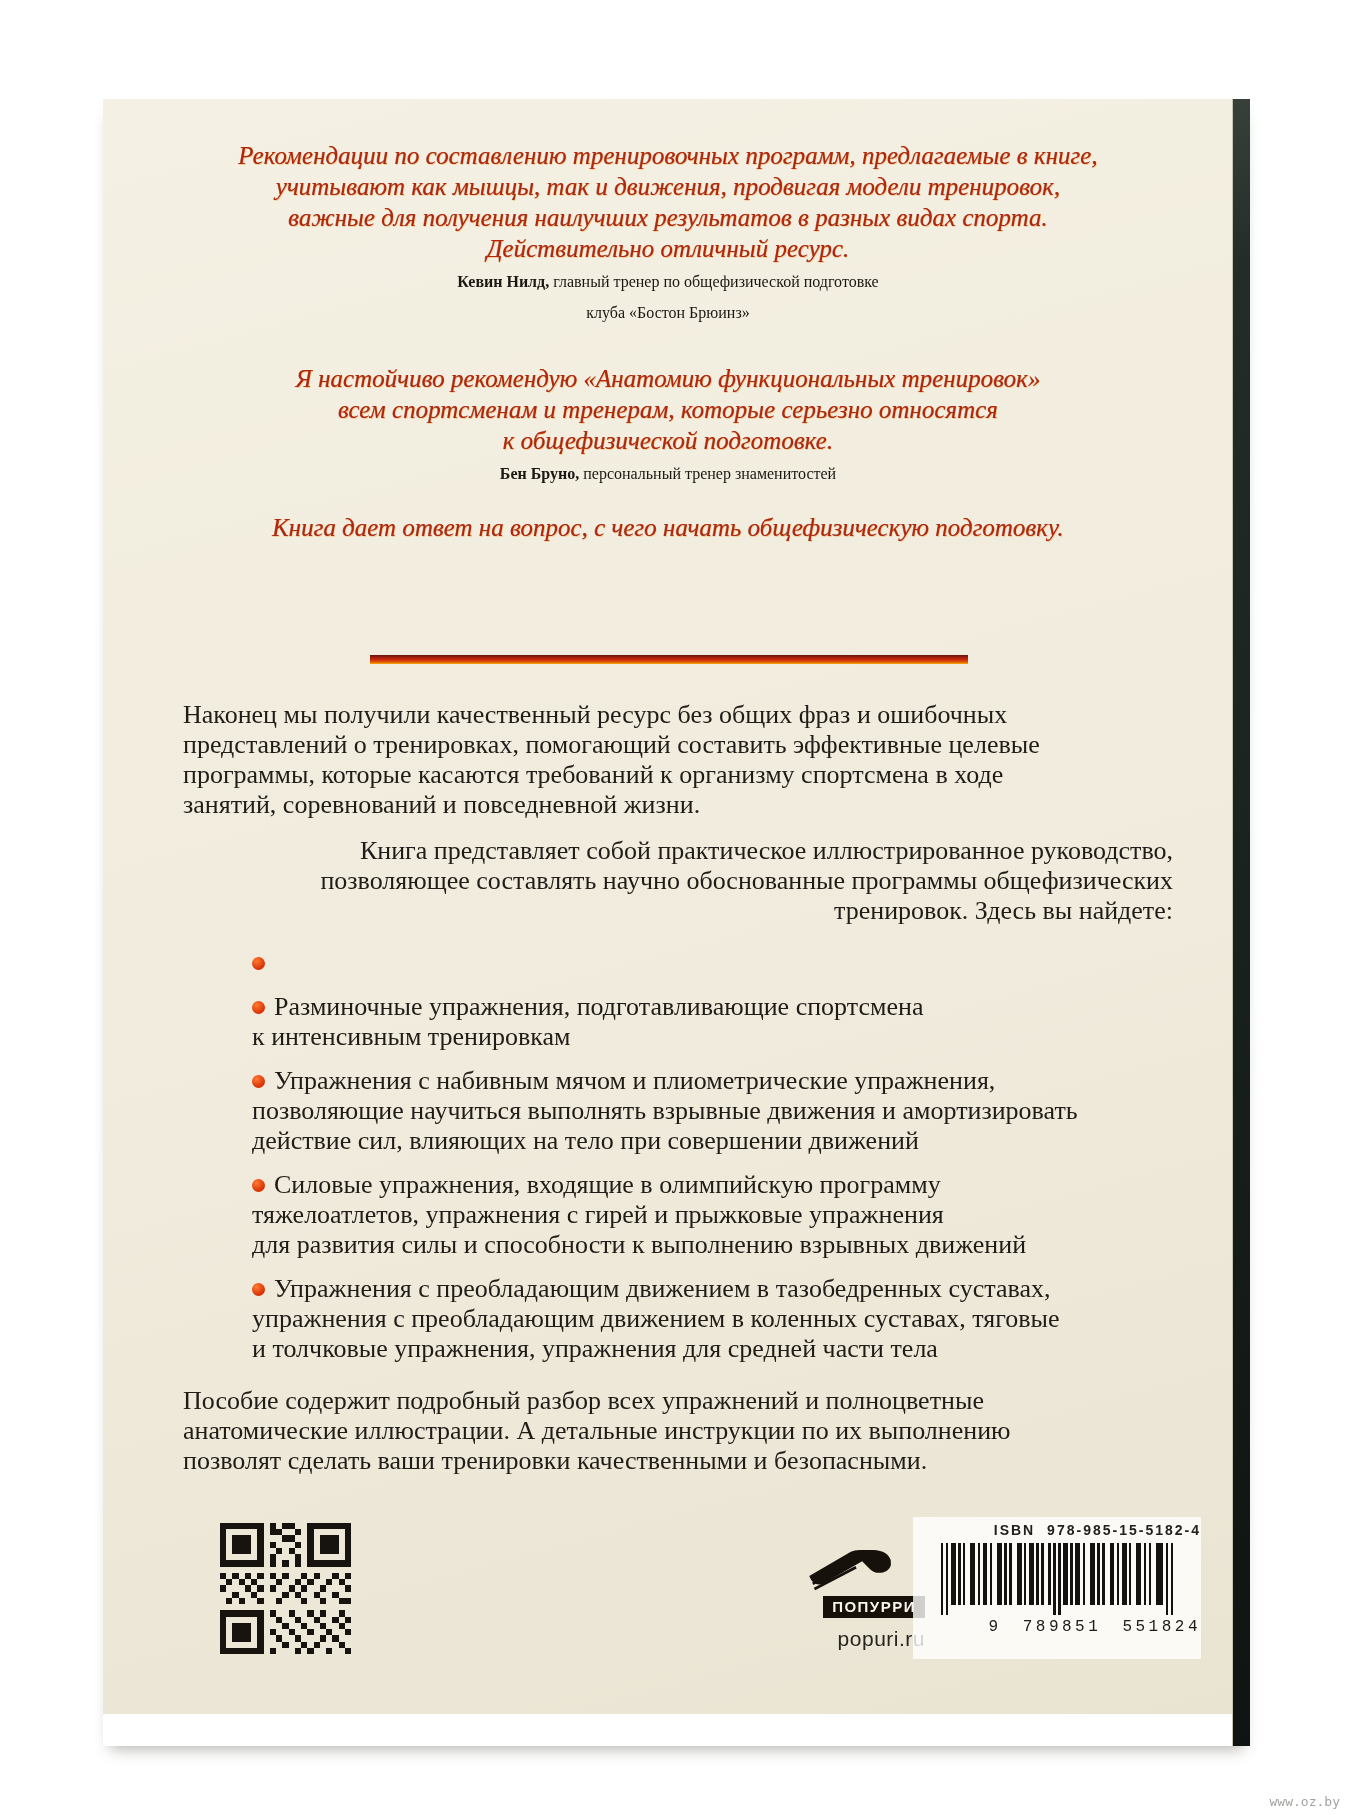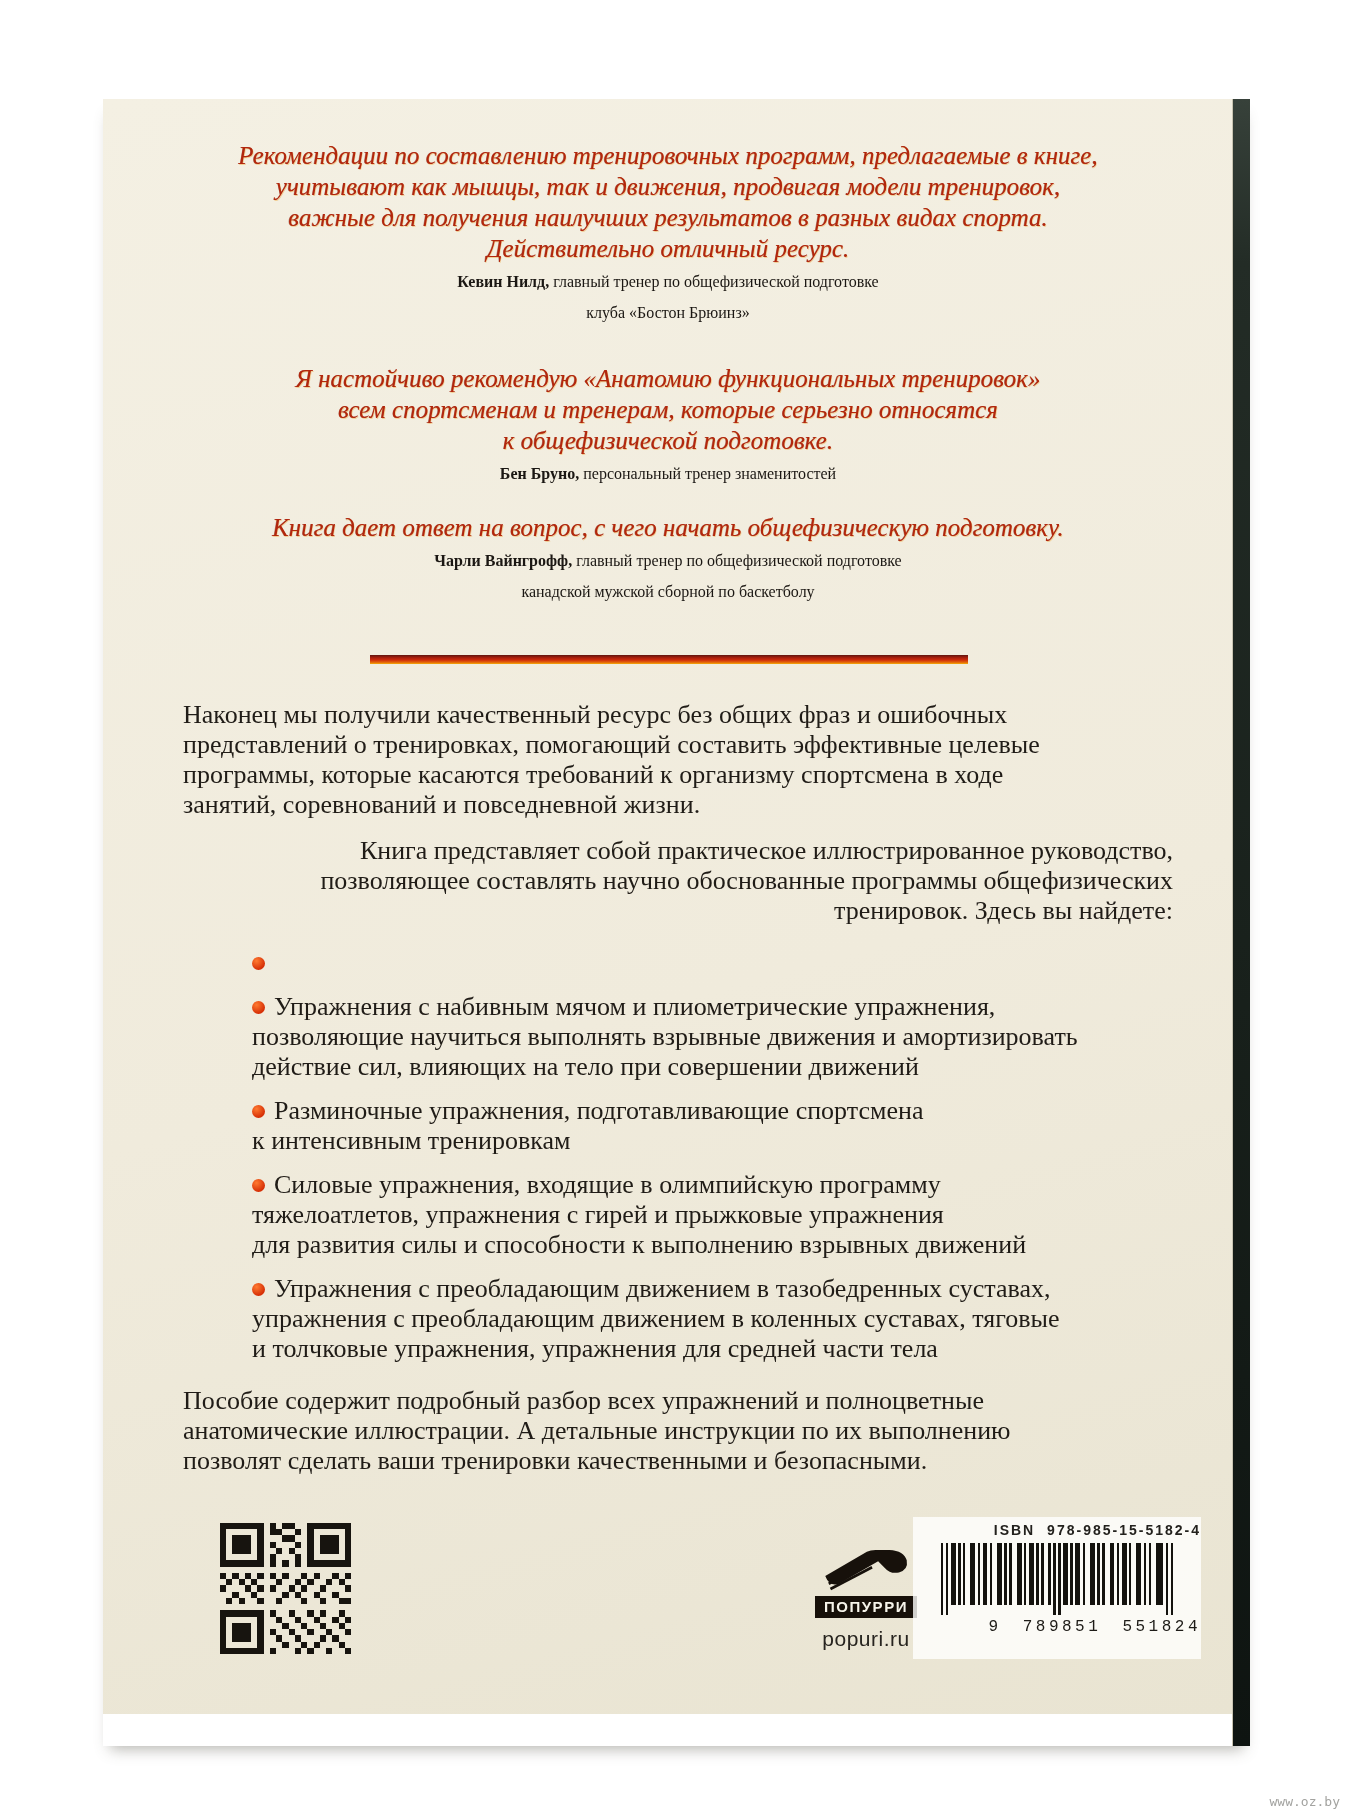--- a/index.html
+++ b/index.html
@@ -48,21 +48,21 @@
   ul.features li:last-child { margin-bottom:0; }
   .dot {
     display:inline-block; width:13px; height:13px; border-radius:50%;
     margin-right:9px; vertical-align:1px;
     background:radial-gradient(circle at 35% 30%, #ff7a30 0%, #d62f06 70%);
   }
   .li-text { white-space:pre-line; }
   
   .qr { position:absolute; left:117px; top:1424px; width:131px; height:131px; }
   .qr svg { width:100%; height:100%; }
-  .publisher { position:absolute; left:688px; top:1444px; width:150px; text-align:center; }
+  .publisher { position:absolute; left:672px; top:1444px; width:150px; text-align:right; }
   .publisher svg { display:block; margin:0 auto; width:102px; height:52px; }
   .pub-badge {
     display:inline-block; margin-top:1px; padding:3px 9px 4px;
     background:#171009; color:#f7f4ea;
     font-family:"Liberation Sans","DejaVu Sans",sans-serif;
     font-weight:bold; font-size:15px; letter-spacing:1.5px; line-height:1;
   }
   .pub-site {
     margin-top:9px; font-family:Liberation Sans, sans-serif;
     font-size:21px; color:#27241f; letter-spacing:0.5px;
@@ -101,41 +101,39 @@
 Действительно отличный ресурс.</p>
         <p class="attr a1"><b>Кевин Нилд,</b><span class="role"> главный тренер по общефизической подготовке
 клуба «Бостон Брюинз»</span></p>
 
         <p class="q">Я настойчиво рекомендую «Анатомию функциональных тренировок»
 всем спортсменам и тренерам, которые серьезно относятся
 к общефизической подготовке.</p>
         <p class="attr a2"><b>Бен Бруно,</b><span class="role"> персональный тренер знаменитостей</span></p>
 
         <p class="q">Книга дает ответ на вопрос, с чего начать общефизическую подготовку.</p>
-        <p class="attr"><b>Чарли Вайнгрофф,</b><span class="role"> главный тренер по общефизической подготовке
-канадской мужской сборной по баскетболу</span></p>
       </div>
 
       <div class="divider"></div>
 
       <div class="bodytext">
         <p class="para">Наконец мы получили качественный ресурс без общих фраз и ошибочных
 представлений о тренировках, помогающий составить эффективные целевые
 программы, которые касаются требований к организму спортсмена в ходе
 занятий, соревнований и повседневной жизни.</p>
         <p class="para p2">Книга представляет собой практическое иллюстрированное руководство,
 позволяющее составлять научно обоснованные программы общефизических
 тренировок. Здесь вы найдете:</p>
         <ul class="features">
           <li><span class="dot"></span></li>
+          <li><span class="dot"></span><span class="li-text">Разминочные упражнения, подготавливающие спортсмена
+к интенсивным тренировкам</span></li>
           <li><span class="dot"></span><span class="li-text">Упражнения с набивным мячом и плиометрические упражнения,
 позволяющие научиться выполнять взрывные движения и амортизировать
 действие сил, влияющих на тело при совершении движений</span></li>
-          <li><span class="dot"></span><span class="li-text">Разминочные упражнения, подготавливающие спортсмена
-к интенсивным тренировкам</span></li>
           <li><span class="dot"></span><span class="li-text">Силовые упражнения, входящие в олимпийскую программу
 тяжелоатлетов, упражнения с гирей и прыжковые упражнения
 для развития силы и способности к выполнению взрывных движений</span></li>
           <li><span class="dot"></span><span class="li-text">Упражнения с преобладающим движением в тазобедренных суставах,
 упражнения с преобладающим движением в коленных суставах, тяговые
 и толчковые упражнения, упражнения для средней части тела</span></li>
         </ul>
         <p class="para p3">Пособие содержит подробный разбор всех упражнений и полноцветные
 анатомические иллюстрации. А детальные инструкции по их выполнению
 позволят сделать ваши тренировки качественными и безопасными.</p>

